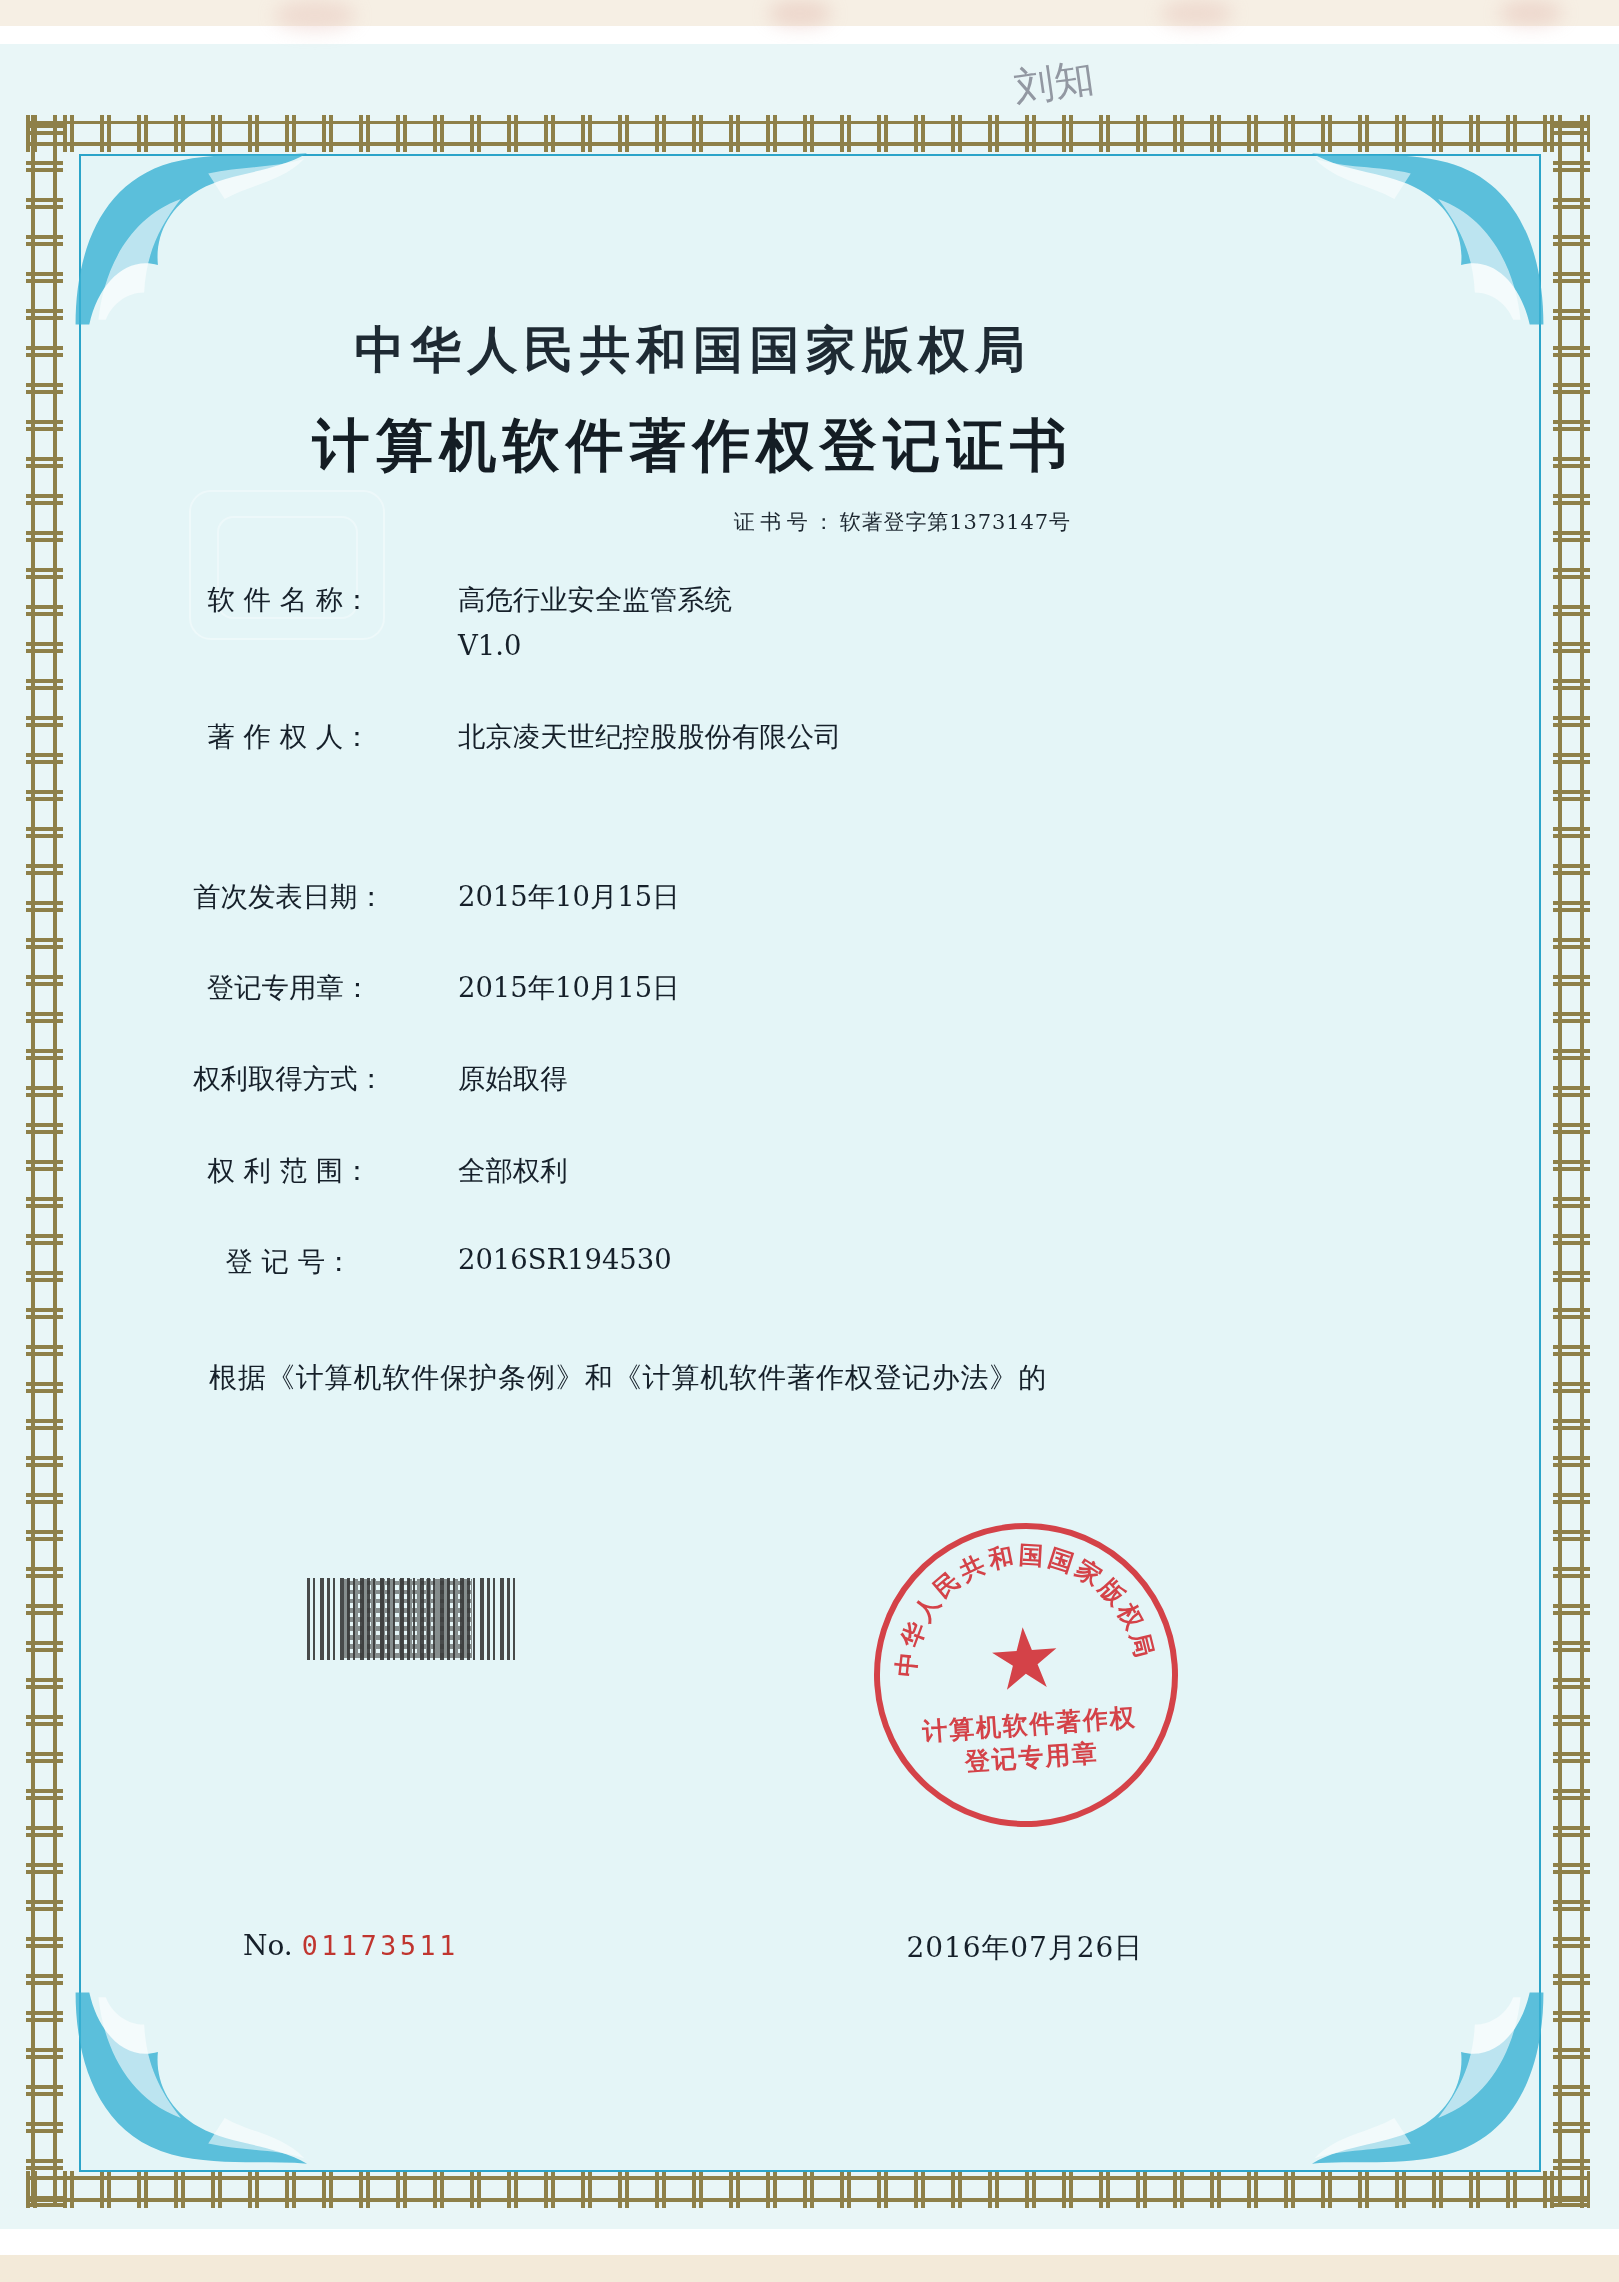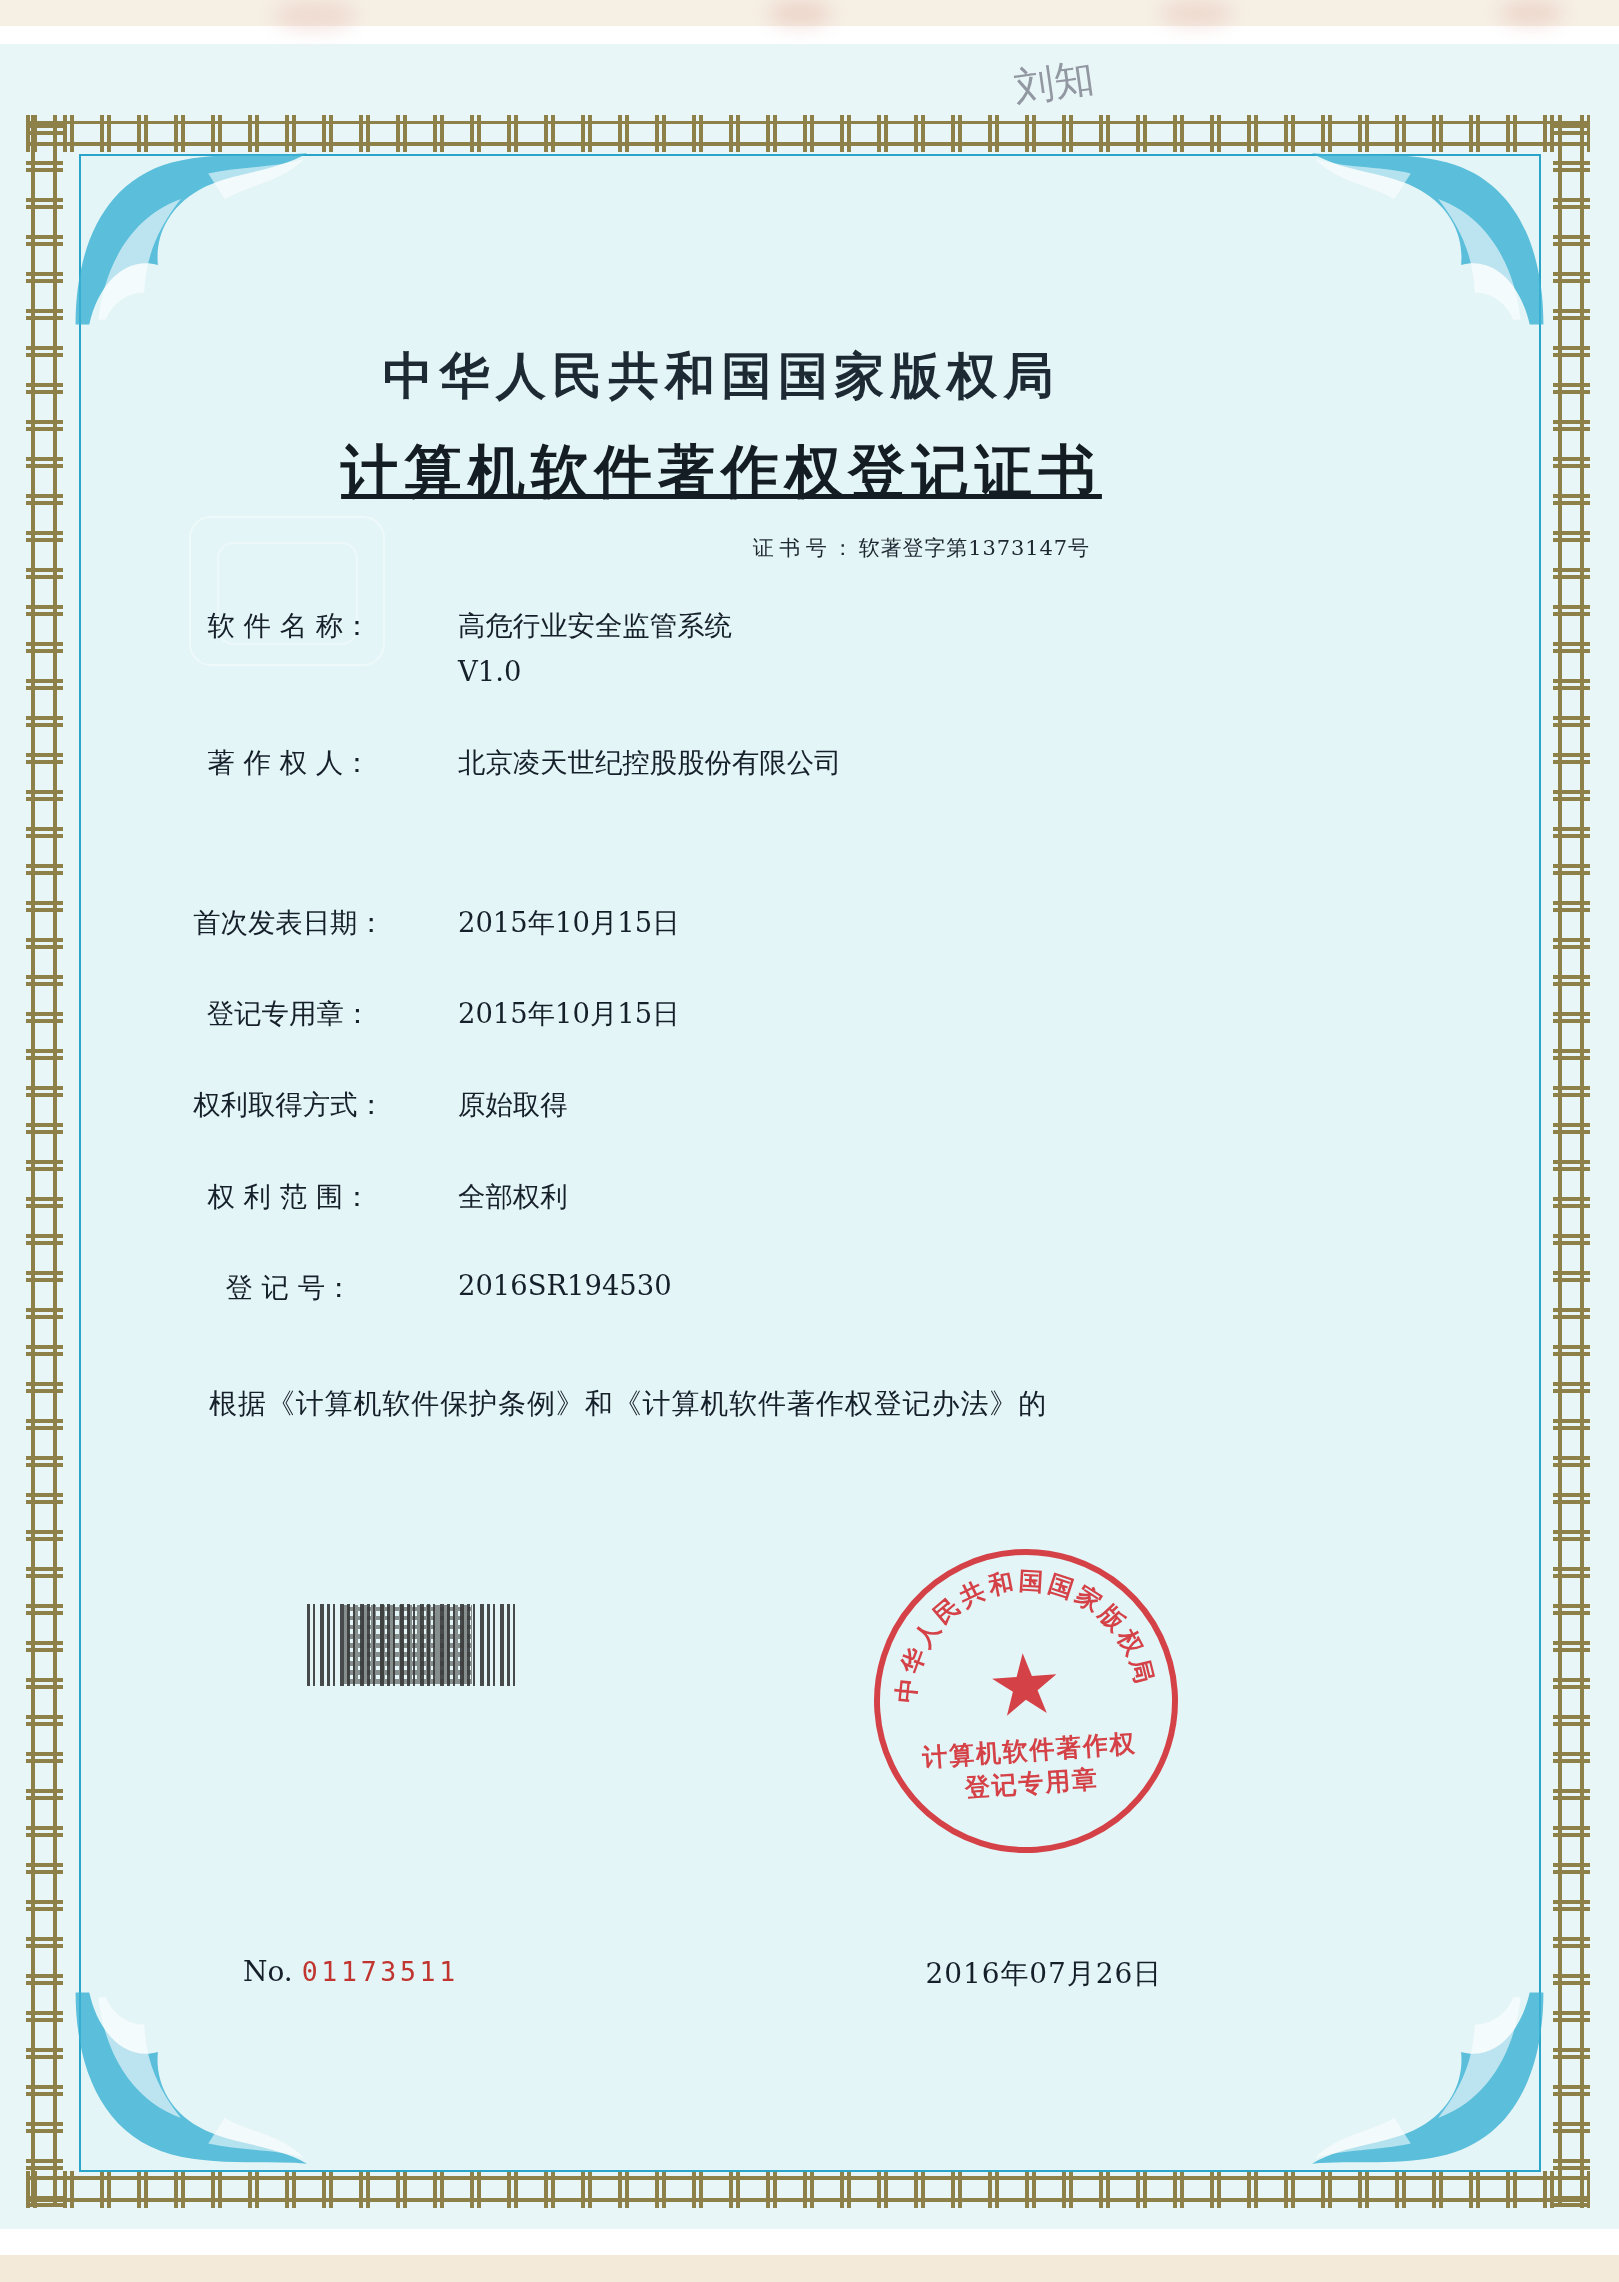--- a/index.html
+++ b/index.html
@@ -44,30 +44,30 @@
     background:rgba(222,243,246,.45);
   }
   
   .corner{position:absolute;width:247px;height:183px;opacity:.95;}
   #corner-tl{left:71px;top:146px;}
   #corner-tr{right:71px;top:146px;transform:scaleX(-1);}
   #corner-bl{left:71px;bottom:111px;transform:scaleY(-1);}
   #corner-br{right:71px;bottom:111px;transform:scale(-1,-1);}
 
   
-  #content{position:absolute;left:79px;top:169px;width:1228px;height:2018px;padding-left:19px;}
+  #content{position:absolute;left:79px;top:143px;width:1228px;height:2018px;}
   .title1{
     position:absolute;top:174px;width:100%;text-align:center;
     font-family:"DejaVu Serif","Liberation Serif",serif;
     font-weight:bold;font-size:50px;letter-spacing:6.4px;color:#1e2a33;
   }
   .title2{
     position:absolute;top:265px;width:100%;text-align:center;
     font-family:"DejaVu Serif","Liberation Serif",serif;
-    font-weight:bold;font-size:57px;letter-spacing:6.4px;color:#141d24;text-decoration:underline;
+    font-weight:bold;font-size:57px;letter-spacing:6.4px;color:#141d24;
   }
   .certno{
     position:absolute;top:365px;right:236px;
     font-size:21px;color:#1d2730;letter-spacing:0.9px;
     font-family:"DejaVu Serif","Liberation Serif",serif;
   }
   .certno .lbl{letter-spacing:5.5px;margin-top:22px;}
   .row{position:absolute;font-size:27.4px;color:#16202a;
     font-family:"DejaVu Serif","Liberation Serif",serif;}
   .label{position:absolute;left:73px;width:274px;letter-spacing:0px;text-align:center;}

